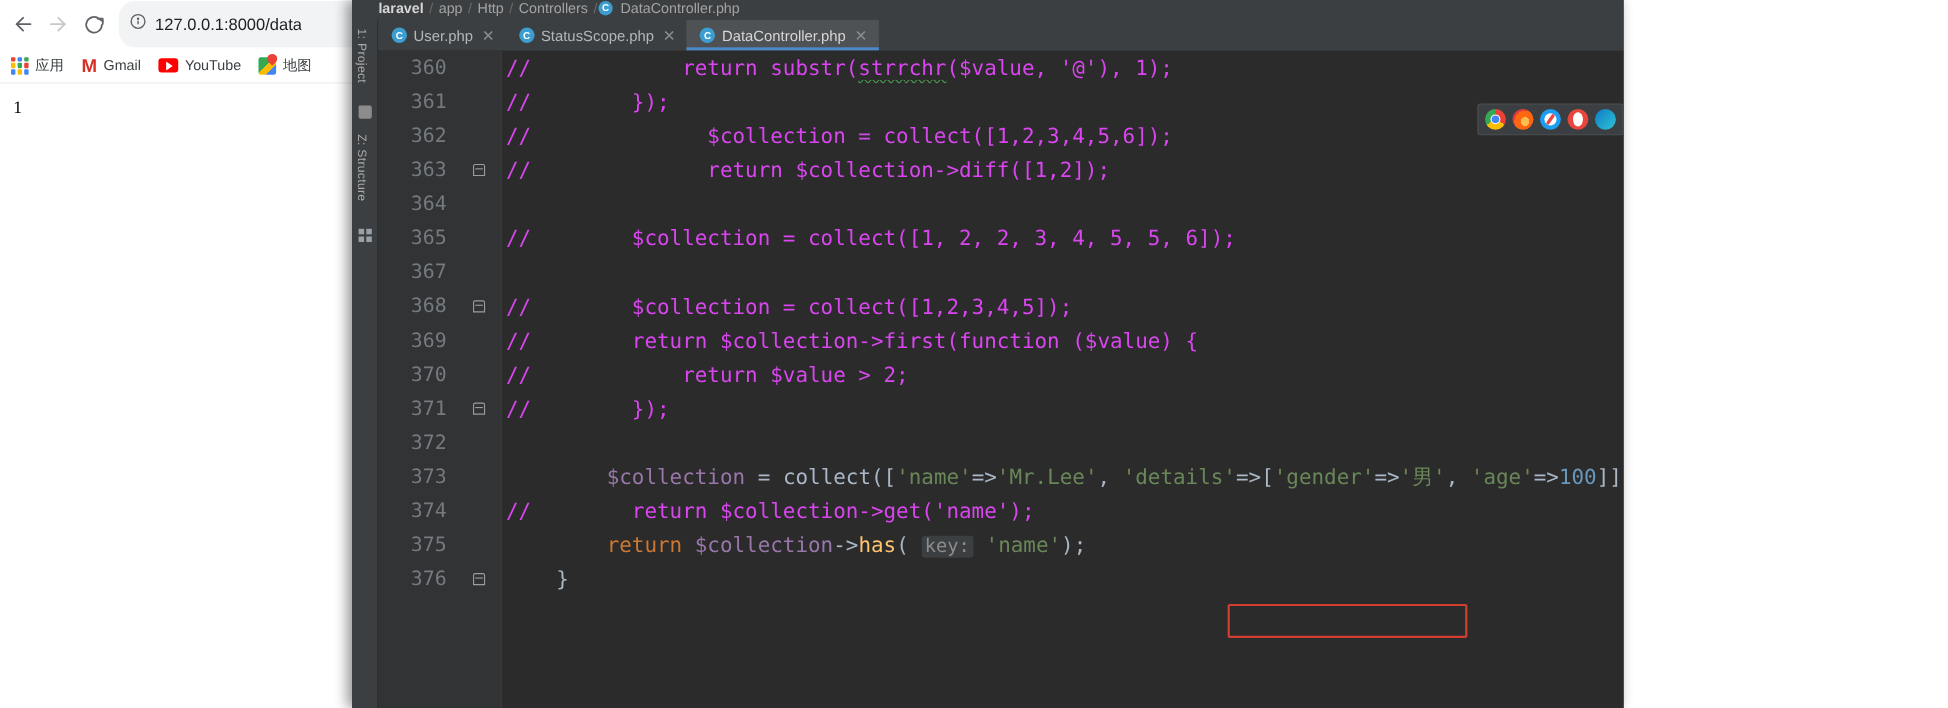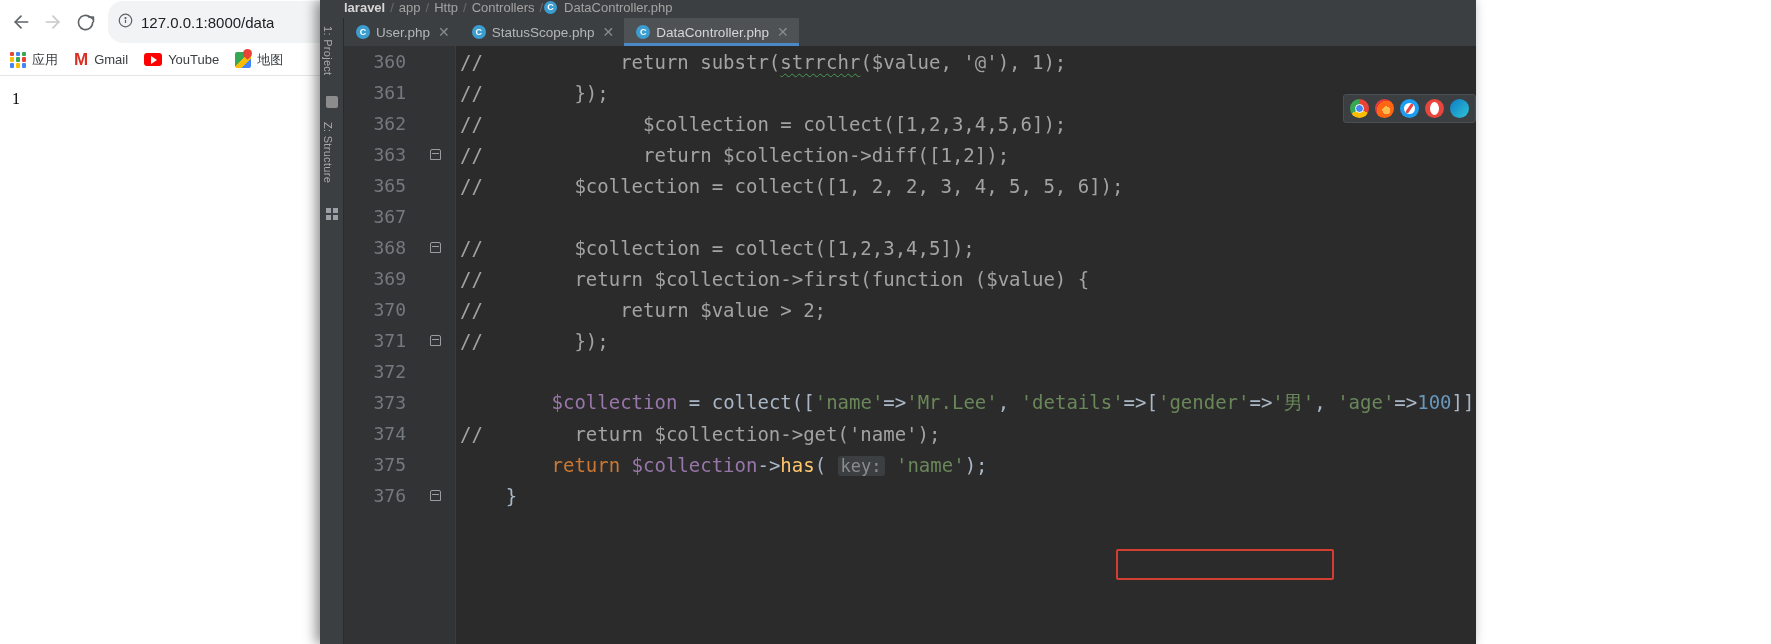--- a/index.html
+++ b/index.html
@@ -244,21 +244,21 @@
   }
   .code {
     flex: 1 1 auto;
     padding-left: 4px;
     color: #a9b7c6;
     z-index: 2;
     overflow: visible;
   }
 
   
-  .cmt  { color: #a3a3a3; }
+  .cmt  { color: #d946ef; }
   .var  { color: #9876aa; }
   .fn   { color: #ffc66d; }
   .str  { color: #6a8759; }
   .num  { color: #6897bb; }
   .op   { color: #a9b7c6; }
   .brk  { color: #a9b7c6; }
   .kw   { color: #cc7832; }
   .typo { text-decoration: underline wavy #499c54 1px; text-underline-offset: 4px; }
 
   
@@ -472,20 +472,25 @@
           <span class="fold"></span>
           <span class="code"><span class="cmt">//              $collection = collect([1,2,3,4,5,6]);</span></span>
         </div>
 
         <div class="row">
           <span class="lineno">363</span>
           <span class="fold"><span class="fold-glyph"></span></span>
           <span class="code"><span class="cmt">//              return $collection-&gt;diff([1,2]);</span></span>
         </div>
 
+        <div class="row">
+          <span class="lineno">364</span>
+          <span class="fold"></span>
+          <span class="code"></span>
+        </div>
 
         <div class="row">
           <span class="lineno">365</span>
           <span class="fold"></span>
           <span class="code"><span class="cmt">//        $collection = collect([1, 2, 2, 3, 4, 5, 5, 6]);</span></span>
         </div>
 
 
         <div class="row">
           <span class="lineno">367</span>

